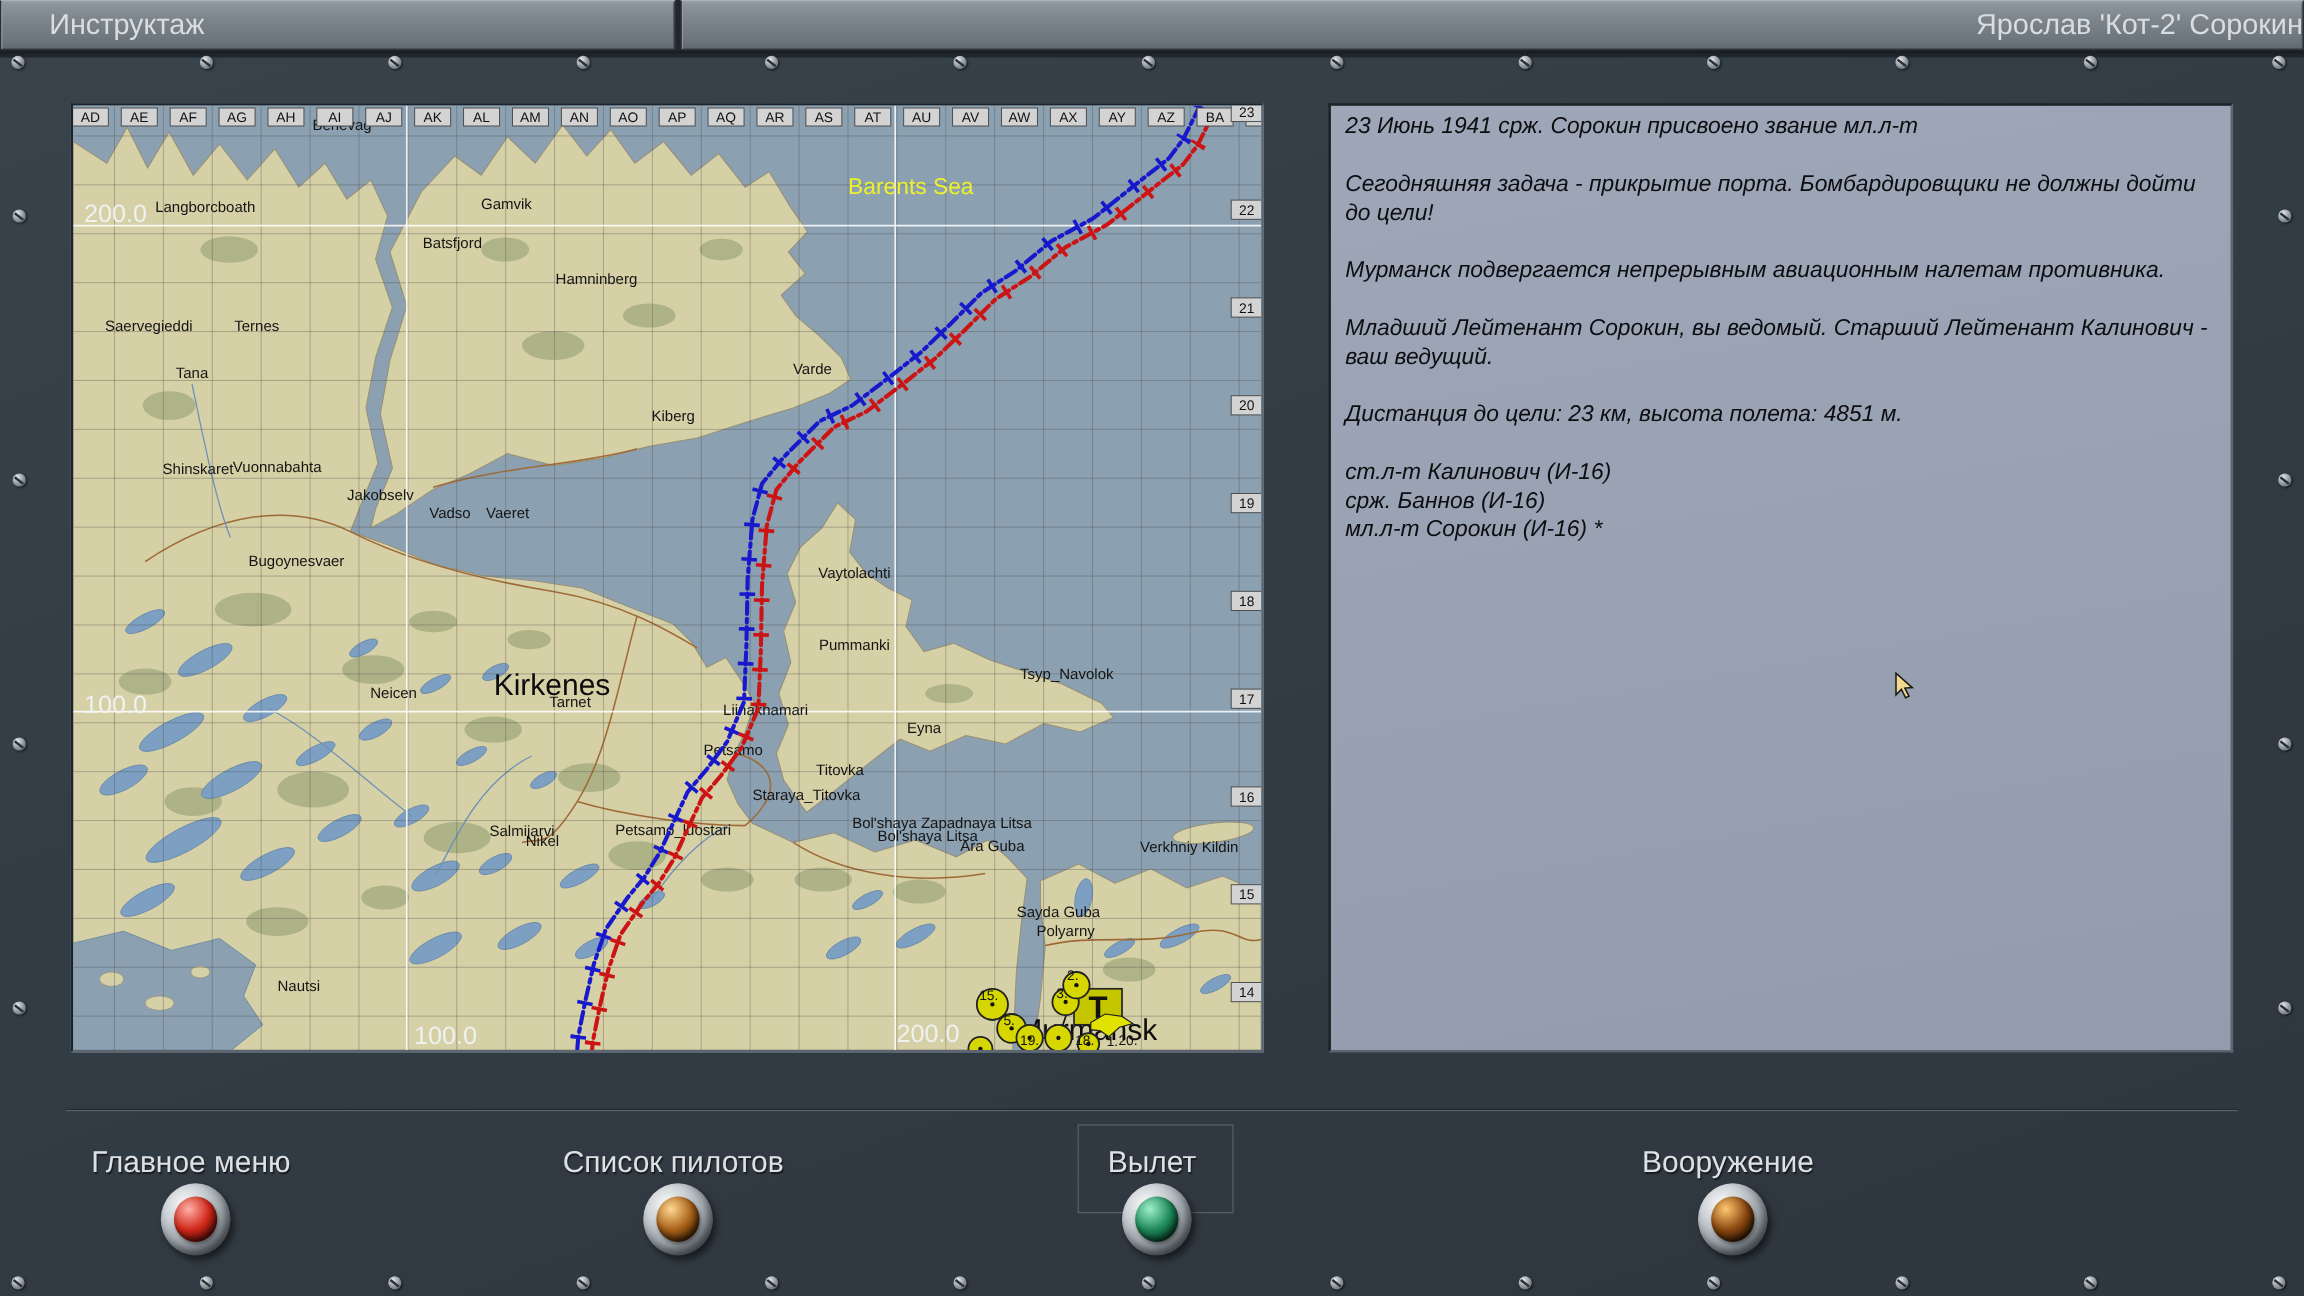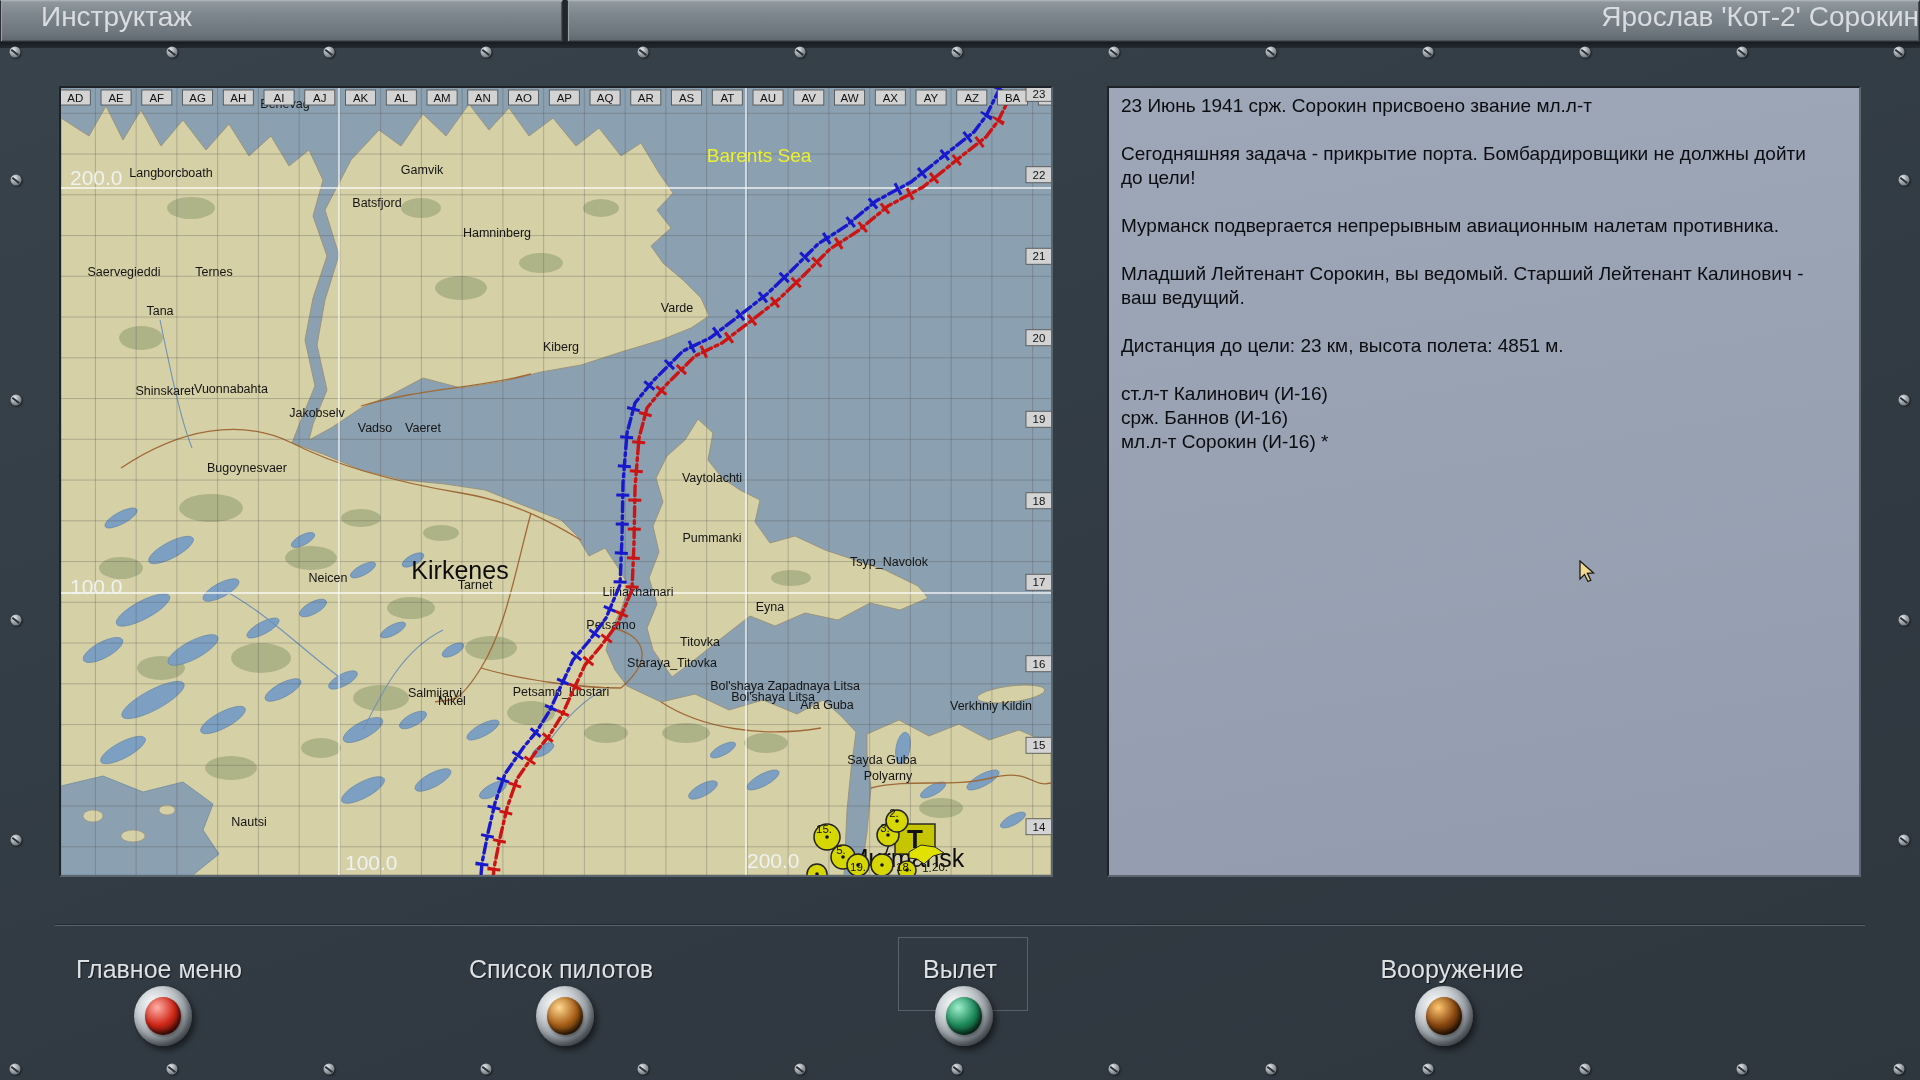--- a/index.html
+++ b/index.html
@@ -4,34 +4,34 @@
 <style>
   html,body{margin:0;padding:0;background:#10151a;}
   *{box-sizing:border-box;}
   body{font-family:"Liberation Sans",sans-serif;}
   #screen{position:relative;width:1920px;height:1080px;overflow:hidden;
     background:linear-gradient(160deg,#39434b 0%,#333d45 40%,#2e363e 100%);}
   
   .topbar{position:absolute;top:0;height:42px;
     background:linear-gradient(180deg,#9099a0 0%,#7d868d 35%,#6d767d 80%,#5f686f 100%);
     border:1px solid #2a3036;border-top-color:#aab2b8;box-shadow:inset 1px 1px 0 #9aa2a8, inset -1px -1px 0 #4a5258;
-    display:flex;color:#d9dde0;font-size:28px;}
+    display:flex;align-items:center;color:#d9dde0;font-size:24px;}
   #topbar-left{left:0;width:563px;padding-left:40px;}
   #topbar-right{left:567px;width:1353px;justify-content:flex-end;}
   #topbar-gap{position:absolute;top:0;left:563px;width:4px;height:42px;background:#20262b;}
   #topbar-under{position:absolute;top:42px;left:0;width:1920px;height:6px;background:linear-gradient(180deg,#161b1f,#232a30);}
   
   .inset{position:absolute;border:2px solid;border-color:#1d2328 #5c666e #5c666e #1d2328;background:#9aa3b4;}
   #map-panel{left:59px;top:86px;width:994px;height:791px;padding:0;}
   #map-wrap{position:relative;width:990px;height:787px;overflow:hidden;background:#8ba0b0;}
   #map-wrap svg{position:absolute;left:0;top:0;}
   svg text{font-family:"Liberation Sans",sans-serif;}
   #brief-panel{left:1107px;top:86px;width:754px;height:791px;
     background:linear-gradient(170deg,#9ea7b8 0%,#98a1b2 55%,#939cae 100%);
-    color:#0b0d10;padding:6px 10px 6px 12px;overflow:hidden;}
+    color:#0b0d10;padding:6px 10px 6px 12px;overflow:hidden;font-style:italic;}
   .brief-para{font-size:19px;line-height:24px;white-space:pre-line;margin:0 0 24px 0;}
   
   #separator{position:absolute;left:55px;top:924px;width:1810px;height:2px;
     background:#222930;border-bottom:1px solid #59636b;}
   .menu-label{position:absolute;top:955px;transform:translateX(-50%);color:#dde1e4;font-size:25px;
     text-shadow:1px 1px 1px rgba(0,0,0,.55);white-space:nowrap;}
   .knob{position:absolute;width:58px;height:60px;border-radius:50%;transform:translateX(-50%);
     background:radial-gradient(circle at 34% 30%,#fbfbfb 0%,#cdd2d6 30%,#9aa1a7 55%,#5f676d 78%,#33393e 100%);
     box-shadow:3px 4px 6px rgba(0,0,0,.55), inset -3px -4px 6px rgba(0,0,0,.35);}
   .knob .dome{position:absolute;left:50%;top:50%;width:36px;height:38px;border-radius:50%;
@@ -420,21 +420,21 @@
         <div class="dome" style="background: radial-gradient(circle at 34% 28%, rgb(255, 176, 168) 0%, rgb(208, 40, 24) 48%, rgb(74, 10, 6) 88%);"></div>
       </div>
       <div class="menu-label" style="left: 561px;">Список пилотов</div>
       <div class="knob" style="left: 565px; top: 986px;">
         <div class="dome" style="background: radial-gradient(circle at 34% 28%, rgb(255, 216, 144) 0%, rgb(168, 96, 24) 48%, rgb(46, 26, 4) 88%);"></div>
       </div>
       <div class="menu-label" style="left: 960px;">Вылет</div>
       <div class="knob" style="left: 964px; top: 986px;">
         <div class="dome" style="background: radial-gradient(circle at 34% 28%, rgb(158, 240, 204) 0%, rgb(30, 138, 90) 48%, rgb(6, 48, 30) 88%);"></div>
       </div>
-      <div class="menu-label" style="left: 1440px; margin-left: 12px;">Вооружение</div>
+      <div class="menu-label" style="left: 1440px;">Вооружение</div>
       <div class="knob" style="left: 1444px; top: 986px;">
         <div class="dome" style="background: radial-gradient(circle at 34% 28%, rgb(255, 200, 112) 0%, rgb(138, 72, 16) 48%, rgb(36, 18, 2) 88%);"></div>
       </div>
     </div>
 
   <div id="cursor" style="left: 1579px; top: 560px;">
     <svg width="18" height="24" viewBox="0 0 18 24">
       <path id="cursor-path" d="M1,1 L1,19 L5.5,14.5 L9,21.5 L11.8,20.2 L8.4,13.4 L14.5,13 Z" stroke="#1a1a1a" stroke-width="1.3" fill="#f2d98e"></path>
     </svg>
   </div>

